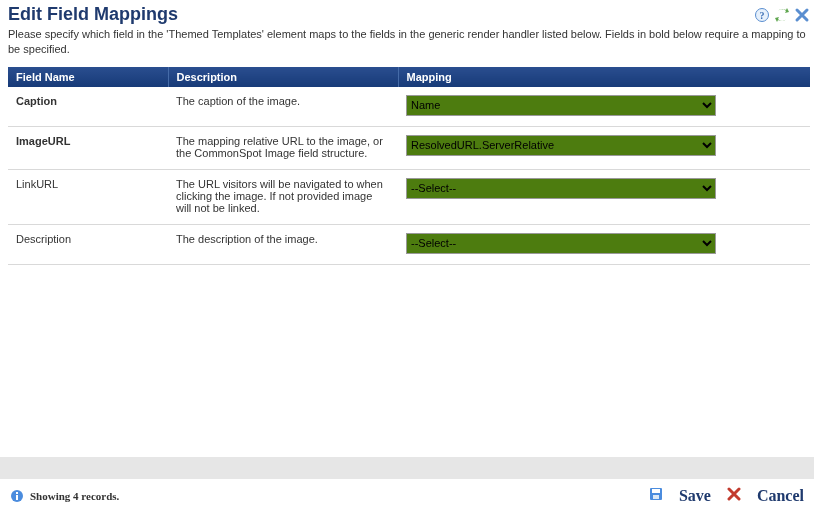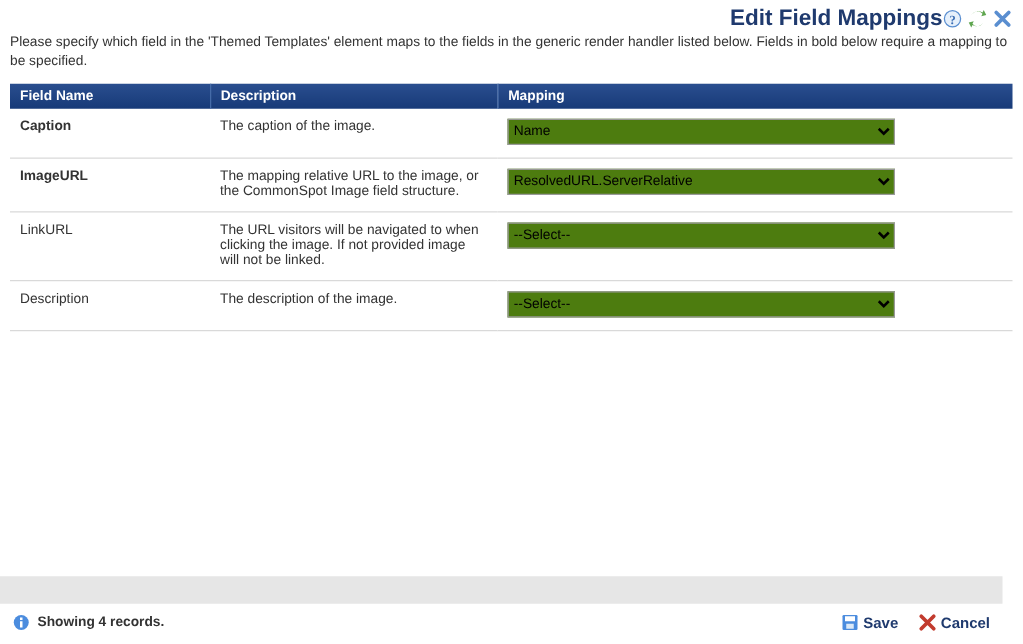--- a/index.html
+++ b/index.html
@@ -9,21 +9,21 @@
     font-family: Verdana, Arial, sans-serif;
     font-size: 11px;
     color: #333;
     background: #fff;
     width: 818px;
     height: 515px;
     position: relative;
   }
   .header-row {
     display: flex;
-    justify-content: flex-end;
+    justify-content: space-between;
     align-items: center;
     padding: 4px 8px 0 8px;
   }
   .title {
     font-size: 18px;
     font-weight: bold;
     color: #1f3a6e;
   }
   .header-icons {
     display: flex;
@@ -65,21 +65,21 @@
   .select {
     width: 310px;
     height: 21px;
     font-size: 11px;
     border: 1px solid #999;
     background: #4d7c0f;
     font-family: inherit;
   }
   .bottom-area {
     position: absolute;
-    left: 0; right: 16px; bottom: 0;
+    left: 0; right: 4px; bottom: 0; font-family: Liberation Serif, serif;
   }
   .gray-bar {
     height: 22px;
     background: #e6e6e6;
     margin: 0;
   }
   .footer {
     display: flex;
     align-items: center;
     padding: 8px 10px 10px 10px;
@@ -93,23 +93,22 @@
     color: #333;
   }
   .footer-actions {
     margin-left: auto;
     display: flex;
     gap: 16px;
     align-items: center;
   }
   .action-btn {
     display: flex;
-    align-items: center;
-    gap: 4px;
-    font-size: 12px;
+    gap: 16px;
+    font-size: 16px;
     font-weight: bold;
     color: #1f3a6e;
     cursor: pointer;
   }
   .action-btn.cancel { color: #1f3a6e; }
   svg { display: block; }
 </style>
 </head>
 <body>
 

